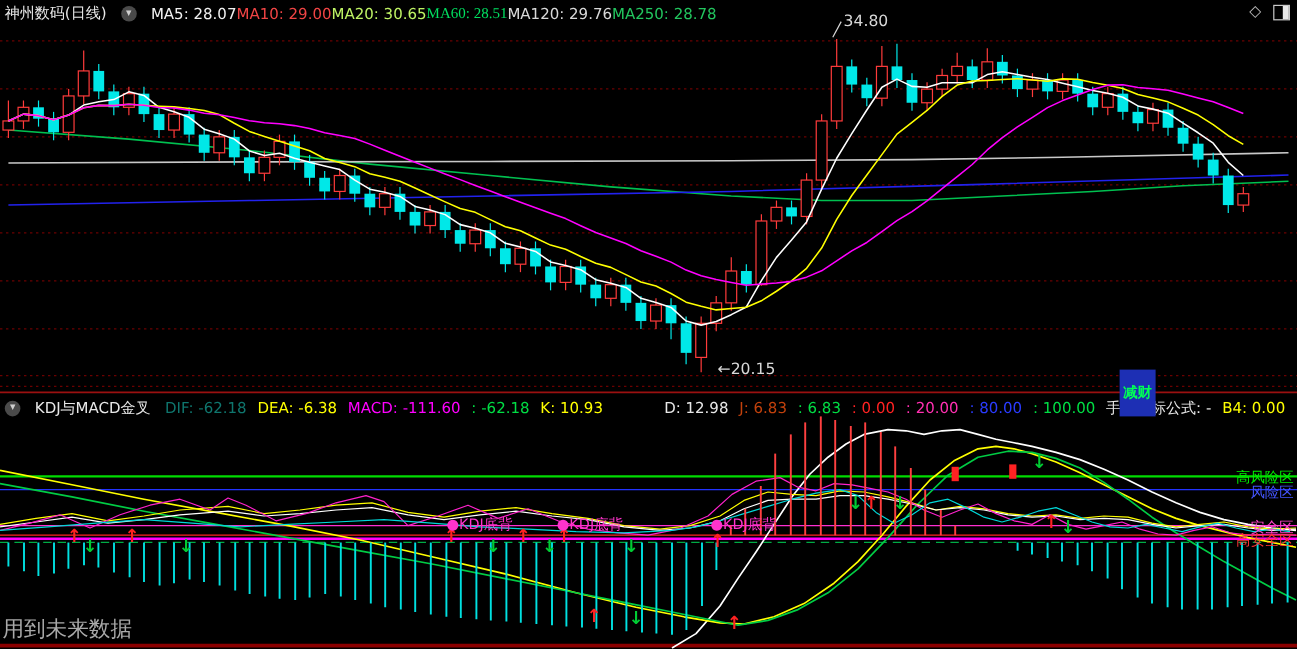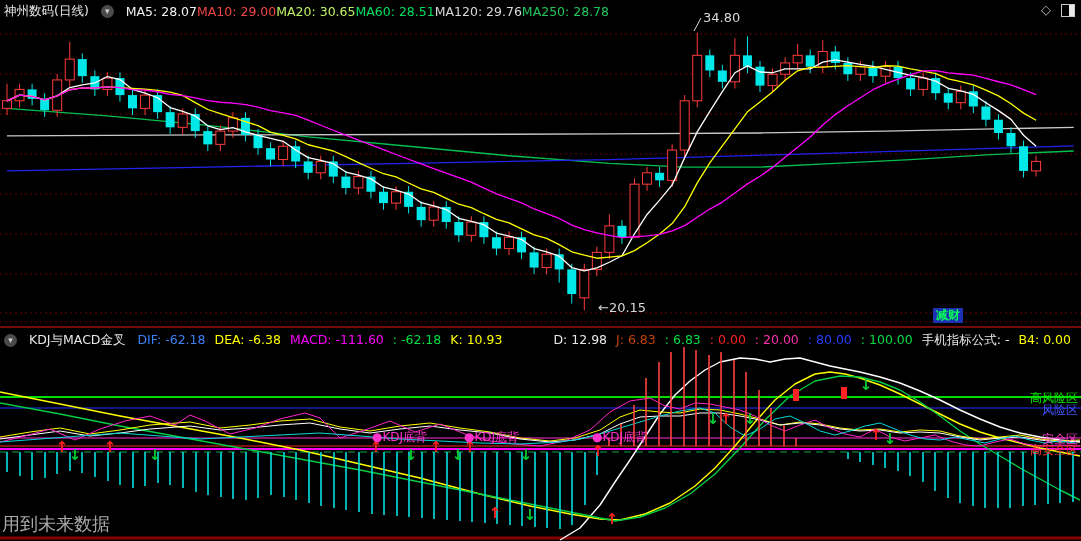--- a/index.html
+++ b/index.html
@@ -10,21 +10,21 @@
        white-space:nowrap;letter-spacing:0;}
   .hdr .title{color:#e8e8e8;}
   .chev{display:inline-block;width:13px;height:13px;border-radius:50%;background:#4a4a4a;
         color:#cfcfcf;font-size:9px;line-height:12px;text-align:center;}
   .fld{display:inline-block;}
   #win-icons{position:absolute;top:3px;right:6px;display:flex;gap:10px;align-items:center;}
   #diamond-ic{color:#b9b9b9;font-size:13px;line-height:14px;}
   #split-ic{position:relative;width:12px;height:11px;border:1px solid #c8c8c8;background:#000;}
   #split-ic div{position:absolute;right:0;top:0;width:5px;height:11px;background:#e8e8e8;}
   #badge{position:absolute;left:933px;top:308px;background:#1d2fb4;color:#00ff55;
-         font-size:12px;font-weight:bold;padding:0 3px;line-height:15px;}
+         font-size:12px;font-weight:bold;padding:12px 3px;line-height:15px;}
   #footer-note{position:absolute;left:2px;top:512px;color:#a9a9a9;font-size:18px;}
 </style>
 </head>
 <body>
 
 <div id="app">
   <svg id="chart-svg" width="1081" height="541">
       <line x1="0" y1="34" x2="1081" y2="34" stroke="#6b0000" stroke-width="1" stroke-dasharray="2 3"></line>
       <line x1="0" y1="74" x2="1081" y2="74" stroke="#6b0000" stroke-width="1" stroke-dasharray="2 3"></line>
       <line x1="0" y1="114" x2="1081" y2="114" stroke="#6b0000" stroke-width="1" stroke-dasharray="2 3"></line>
@@ -338,38 +338,38 @@
       <text x="1078" y="454" fill="#ff3333" font-size="12" text-anchor="end">高安全区</text>
     </svg>
 
   <div class="hdr" style="left:4px;top:3px;">
     <span class="title">神州数码(日线)</span>
     <span class="chev">▾</span>
     <span id="ma-legend" style="display:flex;">
         <span class="fld" style="color: rgb(240, 240, 240);">MA5: 28.07</span>
         <span class="fld" style="color: #ef4444;">MA10: 29.00</span>
         <span class="fld" style="color: #bef264;">MA20: 30.65</span>
-        <span class="fld" style="color: rgb(0, 224, 96);">MA60: 28.51</span>
+        <span class="fld" style="color: rgb(0, 224, 96); font-family: Liberation Serif, serif;">MA60: 28.51</span>
         <span class="fld" style="color: rgb(216, 216, 216);">MA120: 29.76</span>
         <span class="fld" style="color: #22c55e;">MA250: 28.78</span>
       </span>
   </div>
 
   <div id="win-icons">
     <span id="diamond-ic">◇</span>
     <span id="split-ic">
         <div></div>
       </span>
   </div>
 
   <div class="hdr" style="left:4px;top:332px;">
     <span class="chev">▾</span>
     <span class="title">KDJ与MACD金叉</span>
     <span id="ind-legend" style="display:flex;gap:9px;">
-        <span class="fld" style="color: #3b82f6;">DIF: -62.18</span>
+        <span class="fld" style="color: #0f766e;">DIF: -62.18</span>
         <span class="fld" style="color: rgb(255, 255, 0);">DEA: -6.38</span>
         <span class="fld" style="color: rgb(255, 0, 255);">MACD: -111.60</span>
         <span class="fld" style="color: rgb(0, 221, 68);">: -62.18</span>
         <span class="fld" style="color: rgb(255, 255, 0);">K: 10.93</span>
         <span class="fld" style="color: rgb(232, 232, 232); padding-left: 42px;">D: 12.98</span>
         <span class="fld" style="color: #c2410c;">J: 6.83</span>
         <span class="fld" style="color: rgb(0, 221, 68);">: 6.83</span>
         <span class="fld" style="color: rgb(255, 34, 34);">: 0.00</span>
         <span class="fld" style="color: rgb(255, 47, 176);">: 20.00</span>
         <span class="fld" style="color: rgb(42, 59, 255);">: 80.00</span>

